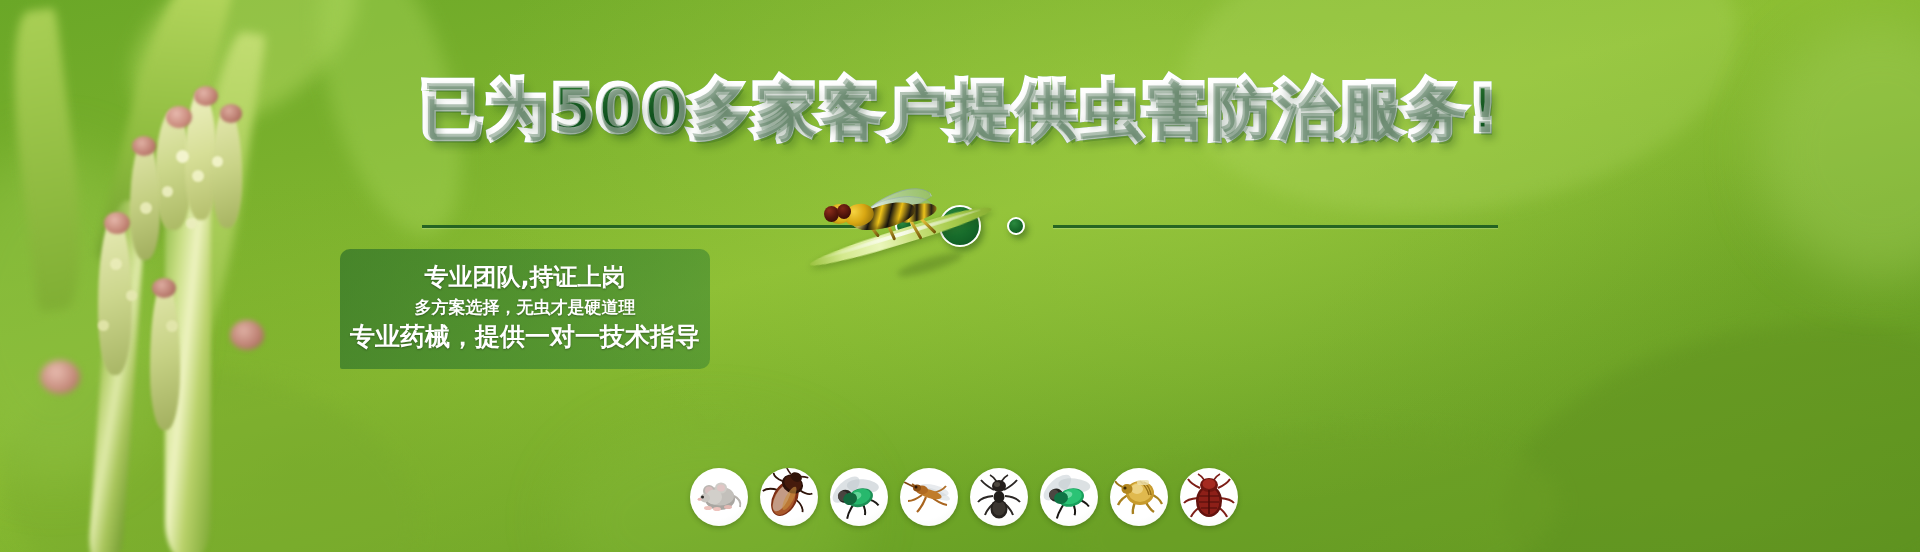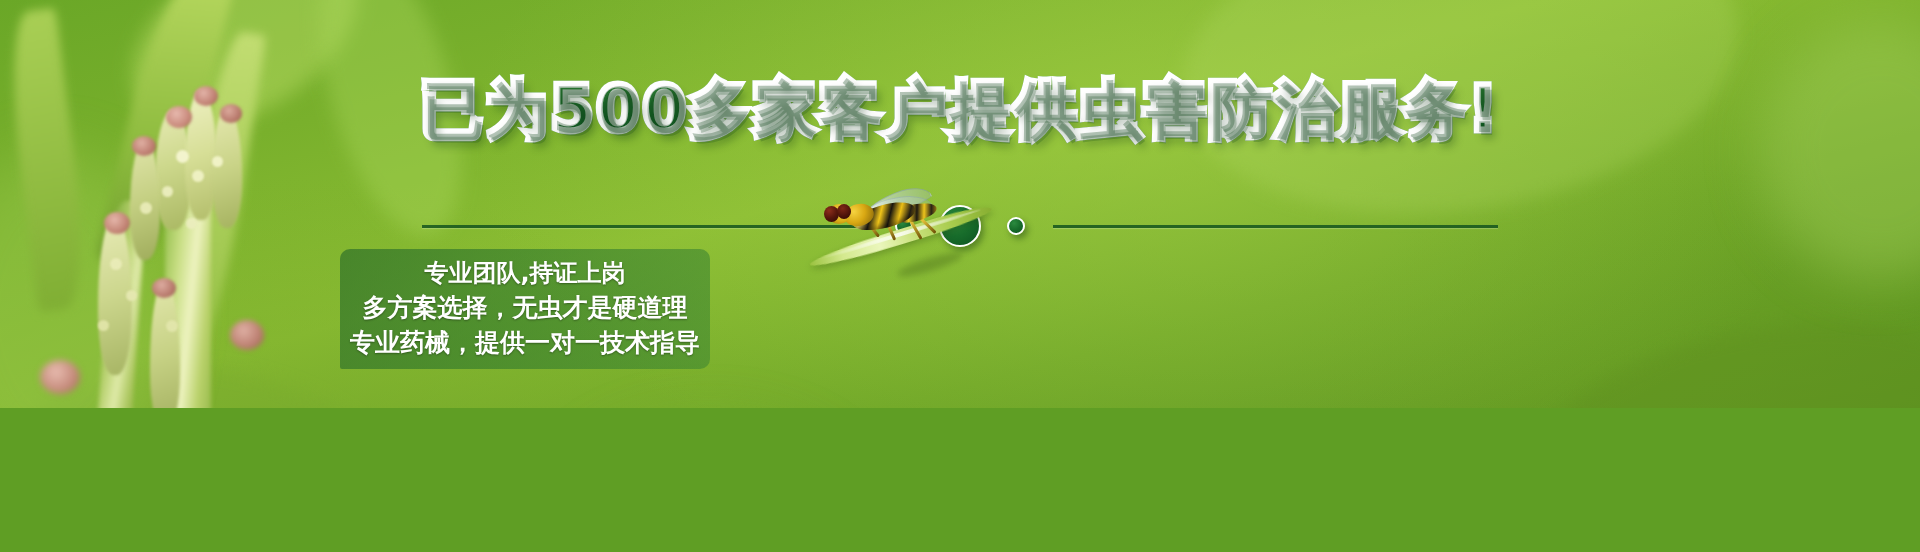--- a/index.html
+++ b/index.html
@@ -1,20 +1,20 @@
 <!DOCTYPE html>
 <html><head>
 <meta charset="utf-8">
 <style>
   * { margin:0; padding:0; box-sizing:border-box; }
   html,body { width:1920px; height:552px; overflow:hidden; }
   body { font-family:"Liberation Sans", sans-serif; background:#5f9e24; }
 
   #banner {
-    position:relative; width:1920px; height:408px; overflow:hidden;
+    position:relative; width:1920px; height:552px; overflow:hidden;
     background:
       radial-gradient(ellipse 1100px 600px at 1150px 140px, rgba(160,205,70,0.55) 0%, rgba(160,205,70,0) 62%),
       radial-gradient(ellipse 700px 500px at 1700px 480px, rgba(110,160,35,0.55) 0%, rgba(110,160,35,0) 65%),
       radial-gradient(ellipse 620px 420px at 300px 470px, rgba(118,168,42,0.6) 0%, rgba(118,168,42,0) 70%),
       linear-gradient(165deg,#6aa727 0%,#79b02c 22%,#8cbe33 45%,#6fa627 70%,#57901f 100%);
   }
 
   
   .bg-layer { position:absolute; inset:0; }
 
@@ -163,22 +163,22 @@
     gap:10px;
     padding:6px 10px 8px;
   }
   #feature-panel .fl {
     color:#ffffff; font-weight:bold; white-space:nowrap;
     font-family:"DejaVu Sans","Liberation Sans",sans-serif;
     text-shadow:0 1px 2px rgba(0,0,0,0.35);
     line-height:1;
   }
   #feature-panel .fl.l1 { font-size:24px; letter-spacing:0px; }
-  #feature-panel .fl.l2 { font-size:25px; letter-spacing:0px; }
-  #feature-panel .fl.l3 { font-size:25px; letter-spacing:0px; }
+  #feature-panel .fl.l2 { font-size:17px; letter-spacing:0px; }
+  #feature-panel .fl.l3 { font-size:25px; letter-spacing:0px;font-family:Liberation Mono, monospace; }
 
   
   #checklist { position:absolute; left:866px; top:328px; display:flex; flex-direction:column; gap:20px; }
   .check-row { display:flex; align-items:center; gap:13px; }
   .check-box { position:relative; width:24px; height:24px; flex:0 0 auto; }
   .check-box .bx {
     position:absolute; left:0; top:2px; width:21px; height:21px;
     border:2px solid #ffffff; border-radius:2px;
   }
   .check-box .tick {

